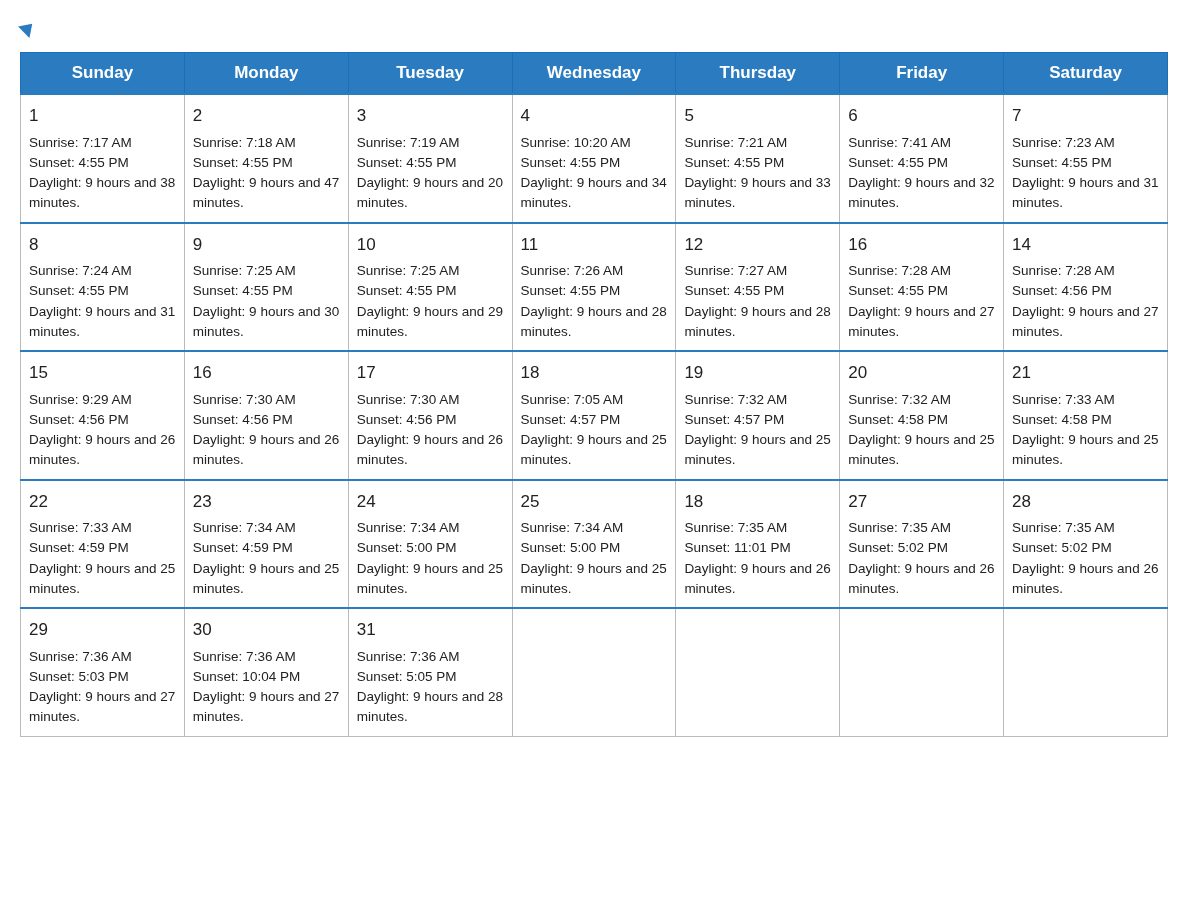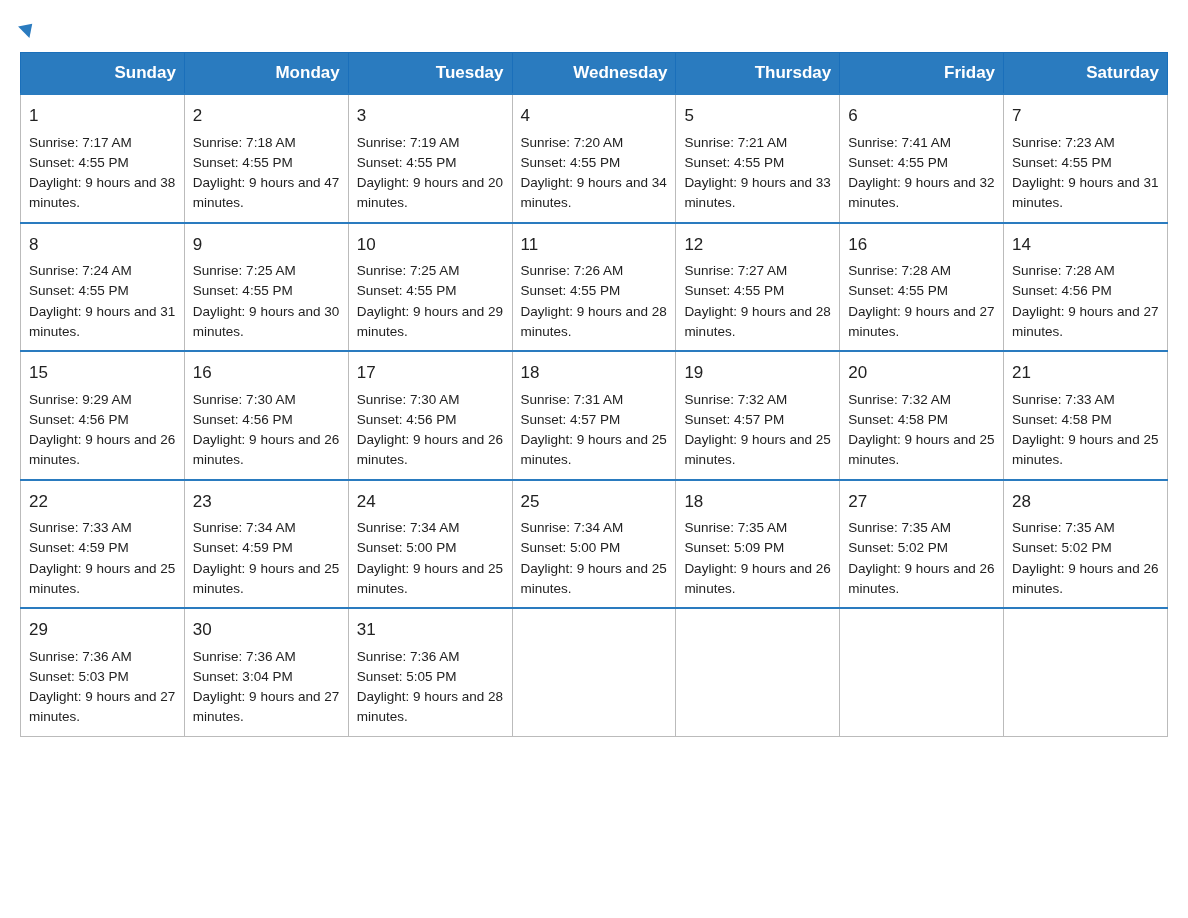--- a/index.html
+++ b/index.html
@@ -43,21 +43,21 @@
       width: 100%;
       border-collapse: collapse;
       border: 1px solid #999;
     }
     .calendar th {
       background: #2a7bbf;
       color: #fff;
       padding: 10px 8px;
       font-size: 17px;
       font-weight: bold;
-      text-align: right;
+      text-align: center;
       border: 1px solid #1a6fba;
     }
     .calendar td {
       vertical-align: top;
       padding: 8px;
       border: 1px solid #bbb;
       width: calc(100% / 7);
       min-height: 110px;
       font-size: 13.5px;
       color: #222;
@@ -143,21 +143,21 @@
         <span>Daylight: 9 hours and 47 minutes.</span>
       </td>
         <td>
         <span class="day-num">3</span>
         <span>Sunrise: 7:19 AM</span><br>
         <span>Sunset: 4:55 PM</span><br>
         <span>Daylight: 9 hours and 20 minutes.</span>
       </td>
         <td>
         <span class="day-num">4</span>
-        <span>Sunrise: 7:20 AM</span><br>
+        <span>Sunrise: 10:20 AM</span><br>
         <span>Sunset: 4:55 PM</span><br>
         <span>Daylight: 9 hours and 34 minutes.</span>
       </td>
         <td>
         <span class="day-num">5</span>
         <span>Sunrise: 7:21 AM</span><br>
         <span>Sunset: 4:55 PM</span><br>
         <span>Daylight: 9 hours and 33 minutes.</span>
       </td>
         <td>
@@ -231,21 +231,21 @@
         <span>Daylight: 9 hours and 26 minutes.</span>
       </td>
         <td>
         <span class="day-num">17</span>
         <span>Sunrise: 7:30 AM</span><br>
         <span>Sunset: 4:56 PM</span><br>
         <span>Daylight: 9 hours and 26 minutes.</span>
       </td>
         <td>
         <span class="day-num">18</span>
-        <span>Sunrise: 7:31 AM</span><br>
+        <span>Sunrise: 7:05 AM</span><br>
         <span>Sunset: 4:57 PM</span><br>
         <span>Daylight: 9 hours and 25 minutes.</span>
       </td>
         <td>
         <span class="day-num">19</span>
         <span>Sunrise: 7:32 AM</span><br>
         <span>Sunset: 4:57 PM</span><br>
         <span>Daylight: 9 hours and 25 minutes.</span>
       </td>
         <td>
@@ -282,21 +282,21 @@
       </td>
         <td>
         <span class="day-num">25</span>
         <span>Sunrise: 7:34 AM</span><br>
         <span>Sunset: 5:00 PM</span><br>
         <span>Daylight: 9 hours and 25 minutes.</span>
       </td>
         <td>
         <span class="day-num">18</span>
         <span>Sunrise: 7:35 AM</span><br>
-        <span>Sunset: 5:09 PM</span><br>
+        <span>Sunset: 11:01 PM</span><br>
         <span>Daylight: 9 hours and 26 minutes.</span>
       </td>
         <td>
         <span class="day-num">27</span>
         <span>Sunrise: 7:35 AM</span><br>
         <span>Sunset: 5:02 PM</span><br>
         <span>Daylight: 9 hours and 26 minutes.</span>
       </td>
         <td>
         <span class="day-num">28</span>
@@ -308,21 +308,21 @@
       <tr>
         <td>
         <span class="day-num">29</span>
         <span>Sunrise: 7:36 AM</span><br>
         <span>Sunset: 5:03 PM</span><br>
         <span>Daylight: 9 hours and 27 minutes.</span>
       </td>
         <td>
         <span class="day-num">30</span>
         <span>Sunrise: 7:36 AM</span><br>
-        <span>Sunset: 3:04 PM</span><br>
+        <span>Sunset: 10:04 PM</span><br>
         <span>Daylight: 9 hours and 27 minutes.</span>
       </td>
         <td>
         <span class="day-num">31</span>
         <span>Sunrise: 7:36 AM</span><br>
         <span>Sunset: 5:05 PM</span><br>
         <span>Daylight: 9 hours and 28 minutes.</span>
       </td>
         <td class="empty-cell"></td>
         <td class="empty-cell"></td>

